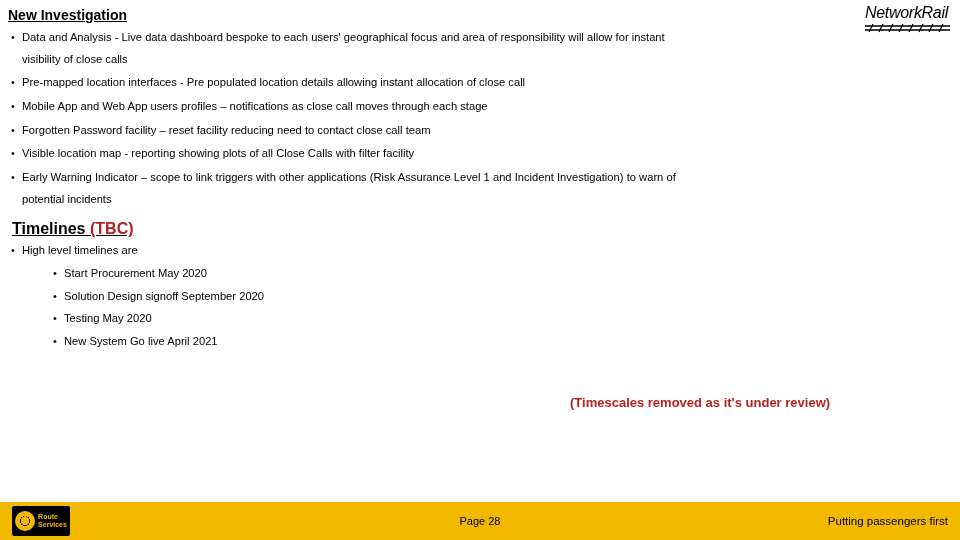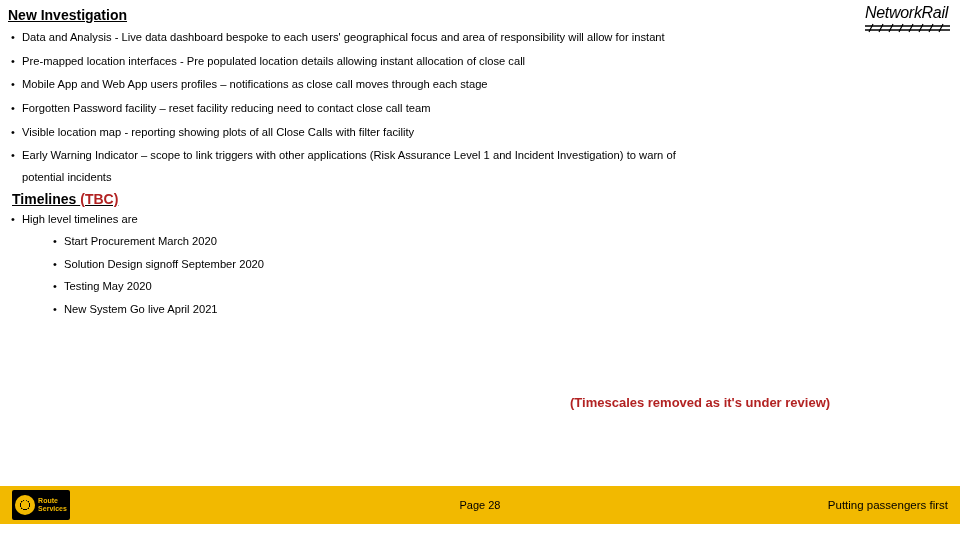--- a/index.html
+++ b/index.html
@@ -6,30 +6,30 @@
   .page{width:960px;height:540px;position:relative;overflow:hidden}
   .header{padding:6px 8px 0 8px}
   .h1{font-size:14px;font-weight:bold;text-decoration:underline}
   .logo-nr{position:absolute;top:6px;right:10px;width:85px;height:32px}
   .logo-nr .txt{font-family:Arial,Helvetica,sans-serif;font-weight:normal;font-style:italic;font-size:16px;line-height:13px;letter-spacing:-0.3px}
   .logo-nr .track{height:10px;margin-top:1px}
   ul.top{list-style:none;margin:2px 0 0 0;padding:0 8px 0 8px}
   ul.top>li{font-size:11.2px;line-height:1.4;padding:4px 0 4px 14px;position:relative}
   ul.top>li:before{content:"•";position:absolute;left:3px;top:4px;font-size:11px;color:#000}
   ul.top>li .wrap{display:block;padding-top:6px}
-  .h2{font-size:14px;font-weight:bold;text-decoration:underline;margin:1px 0 0 12px}
+  .h2{font-size:16px;font-weight:bold;text-decoration:underline;margin:9px 0 0 12px}
   .h2 .tbc{color:#b22222}
   ul.tl{list-style:none;margin:2px 16px 0 0;padding:0 8px 0 8px}
   ul.tl>li{font-size:11.2px;line-height:1.3;padding:3px 0 3px 14px;position:relative}
   ul.tl>li:before{content:"•";position:absolute;left:3px;top:3px;font-size:11px;color:#000}
   ul.sub{list-style:none;margin:4px 0 0 0;padding:0 0 0 28px}
   ul.sub>li{font-size:11.2px;line-height:1.3;padding:4px 0 4px 14px;position:relative}
   ul.sub>li:before{content:"•";position:absolute;left:3px;top:4px;font-size:11px;color:#000}
   .note{position:absolute;left:570px;top:395px;color:#b22222;font-size:13px;font-weight:bold}
-  .footer{position:absolute;left:0;right:0;bottom:16px;height:38px;background:#f2b900;display:flex;align-items:center;justify-content:space-between;padding:0 12px;box-sizing:border-box}
+  .footer{position:absolute;left:0;right:0;bottom:0;height:38px;background:#f2b900;display:flex;align-items:center;justify-content:space-between;padding:0 12px;box-sizing:border-box}
   .footer .fl{display:flex;align-items:center;gap:6px}
   .footer .rs-badge{width:58px;height:30px;background:#000;border-radius:2px;display:flex;align-items:center;justify-content:center;gap:3px}
   .footer .rs-badge .gear{width:20px;height:20px;border-radius:50%;background:radial-gradient(circle,#f2b900 30%,#000 31%,#000 35%,#f2b900 36%);position:relative}
   .footer .rs-badge .gear:before{content:"";position:absolute;inset:2px;border:1px dashed #f2b900;border-radius:50%}
   .footer .rs-badge .gear:after{content:"";position:absolute;left:7px;top:4px;width:6px;height:10px;background:#f2b900;clip-path:polygon(50% 0,100% 40%,80% 100%,20% 100%,0 40%)}
   .footer .rs-badge .rt{color:#f2b900;font-size:7px;line-height:8px;font-weight:bold}
   .footer .pg{font-size:11px;color:#000;position:absolute;left:50%;transform:translateX(-50%)}
   .footer .tag{font-size:11.5px;color:#000}
 </style>
 </head>
@@ -43,37 +43,37 @@
       <path d="M0 3 L85 3 M0 7 L85 7" stroke="#000" stroke-width="1.5"></path>
       <path d="M8 1 L4 9 M18 1 L14 9 M28 1 L24 9 M38 1 L34 9 M48 1 L44 9 M58 1 L54 9 M68 1 L64 9 M78 1 L74 9" stroke="#000" stroke-width="1.2"></path>
     </svg>
   </div>
 
   <div class="header">
     <span class="h1">New Investigation</span>
   </div>
 
   <ul class="top">
-    <li><span>Data and Analysis - Live data dashboard bespoke to each users' geographical focus and area of responsibility will allow for instant</span></li>
+    <li><span>Data and Analysis - Live data dashboard bespoke to each users' geographical focus and area of responsibility will allow for instant</span><span class="wrap">visibility of close calls</span></li>
     <li><span>Pre-mapped location interfaces -  Pre populated location details allowing instant allocation of close call</span></li>
     <li><span>Mobile App and Web App users profiles – notifications as close call moves through each stage</span></li>
     <li><span>Forgotten Password facility – reset facility reducing need to contact close call team</span></li>
     <li><span>Visible location map - reporting showing plots of all Close Calls with filter facility</span></li>
     <li><span>Early Warning Indicator – scope to link triggers with other applications (Risk Assurance Level 1 and Incident Investigation) to warn of</span><span class="wrap">potential incidents</span></li>
   </ul>
 
   <div class="h2">
     <span>Timelines </span><span class="tbc">(TBC)</span>
   </div>
 
   <ul class="tl">
     <li>
       <span>High level timelines are</span>
       <ul class="sub">
-        <li>Start Procurement March 2020</li>
+        <li>Start Procurement May 2020</li>
         <li>Solution Design signoff September 2020</li>
         <li>Testing May 2020</li>
         <li>New System Go live April 2021</li>
       </ul>
     </li>
   </ul>
 
   <div class="note">(Timescales removed as it's under review)</div>
 
   <div class="footer">

